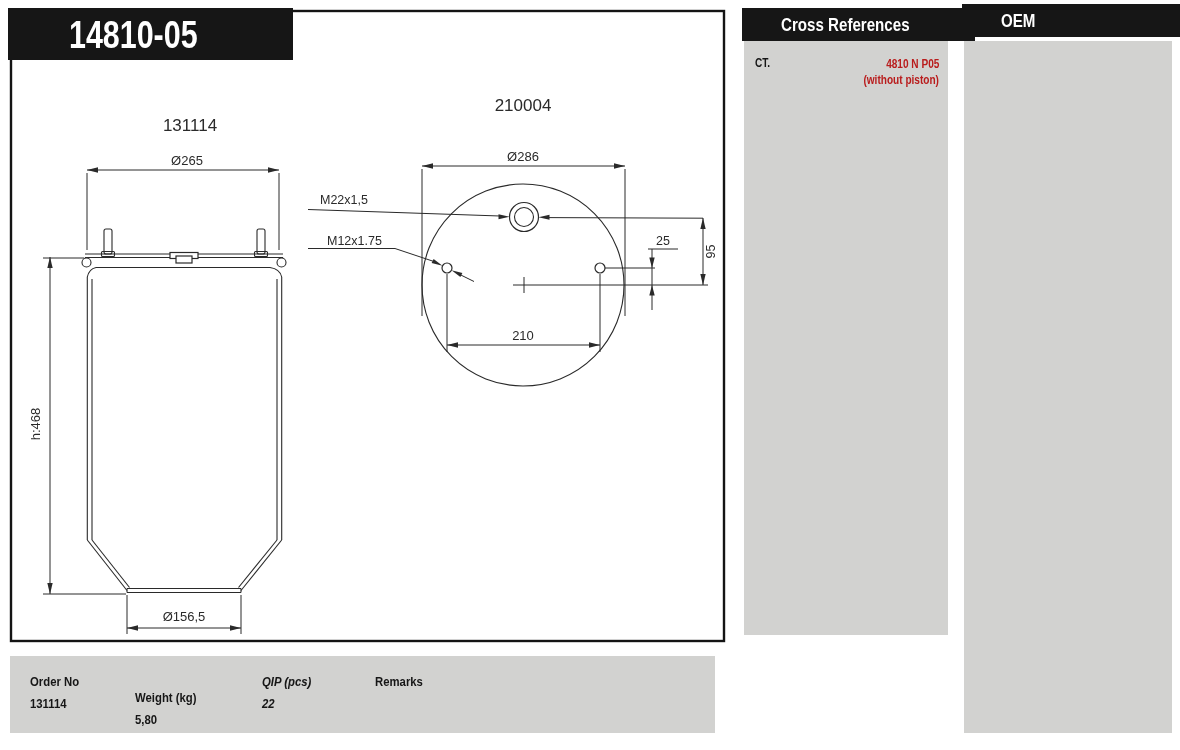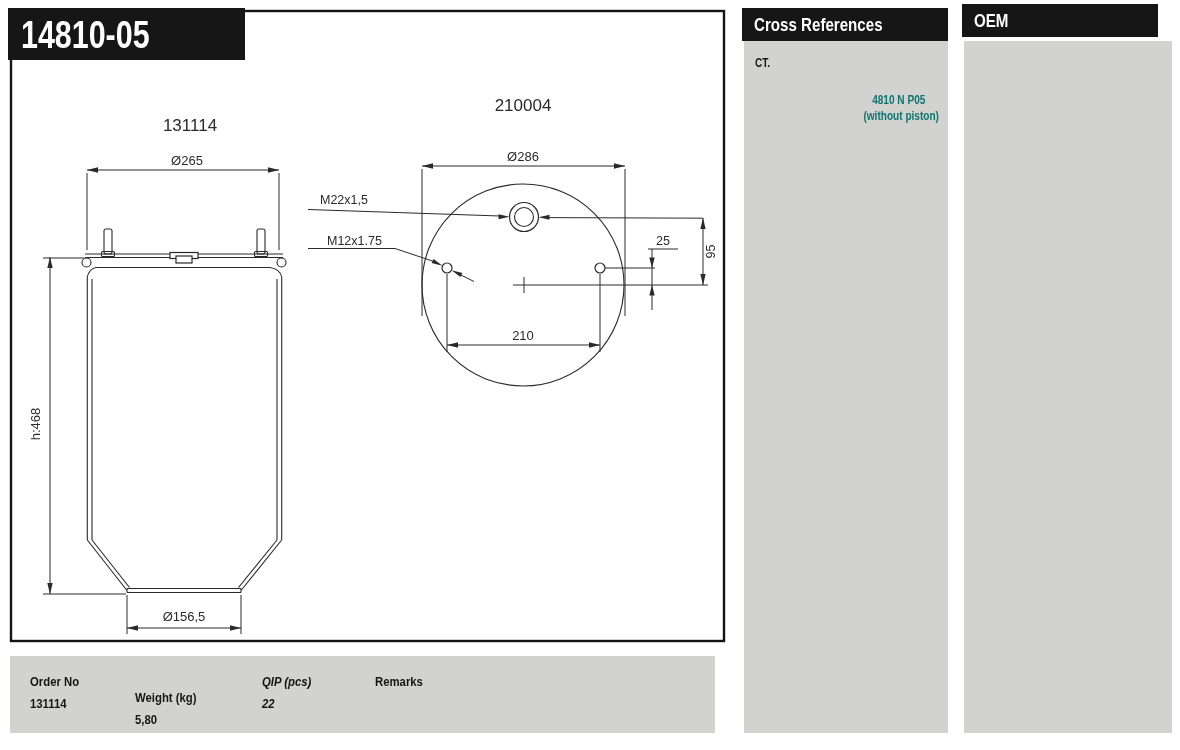--- a/index.html
+++ b/index.html
@@ -2,31 +2,31 @@
 <html><head>
 <meta charset="utf-8">
 <style>
   html,body{margin:0;padding:0;background:#ffffff;}
   #page{position:relative;width:1180px;height:750px;background:#ffffff;overflow:hidden;
         font-family:"Liberation Sans","DejaVu Sans",sans-serif;}
   svg{position:absolute;left:0;top:0;}
   .blackbox{position:absolute;background:#161616;color:#ffffff;}
   .cond{display:inline-block;transform:scaleX(0.84);transform-origin:0 50%;white-space:nowrap;font-weight:bold;}
   .cond-r{display:inline-block;transform:scaleX(0.84);transform-origin:100% 50%;white-space:nowrap;font-weight:bold;}
-  #part-header{left:8px;top:8px;width:237px;height:52px;line-height:54px;}
+  #part-header{left:8px;top:8px;width:237px;height:52px;line-height:54px;padding-left:48px;}
   #part-header .cond{font-size:39px;letter-spacing:0px;margin-left:13px;transform:scaleX(0.78);}
-  .panel-header{height:33px;line-height:34px;font-size:18px;}
+  .panel-header{height:33px;line-height:34px;font-size:18px;padding-left:27px;}
   .panel-header .cond{margin-left:12px;}
   .panel-body{position:absolute;background:#d2d2d0;}
   #xref-header{left:742px;top:8px;width:206px;}
-  #xref-body{left:744px;top:41px;width:204px;height:692px;}
+  #xref-body{left:744px;top:41px;width:204px;height:594px;}
   #oem-header{left:962px;top:4px;width:196px;}
   #oem-body{left:964px;top:41px;width:208px;height:692px;}
   .xref-brand{position:absolute;left:11px;top:15px;font-size:12px;color:#161616;}
-  .xref-right{position:absolute;right:9px;top:15px;text-align:center;font-size:12px;color:#0f766e;line-height:16px;margin-top:36px;}
+  .xref-right{position:absolute;right:9px;top:15px;text-align:right;font-size:12px;color:#b91c1c;line-height:16px;}
   #info-bar{position:absolute;left:10px;top:656px;width:705px;height:77px;background:#d2d2d0;}
   .info-col{position:absolute;top:15px;color:#161616;font-size:13.5px;line-height:22px;}
   .info-col .lbl,.info-col .val{display:block;}
   #col-0{left:20px;} #col-1{left:125px;margin-top:16px;} #col-2{left:252px;font-style:italic;} #col-3{left:365px;text-align:center;}
   text{font-family:"Liberation Sans","DejaVu Sans",sans-serif;fill:#2a2a2a;}
   .dwg-line{stroke:#2a2a2a;stroke-width:1.1;fill:none;}
   .dwg-thin{stroke:#2a2a2a;stroke-width:1;fill:none;}
   .dwg-fill{fill:#2a2a2a;stroke:none;}
   .hole{fill:#ffffff;stroke:#2a2a2a;stroke-width:1.2;}
   .frame{fill:none;stroke:#141414;stroke-width:2.4;}

